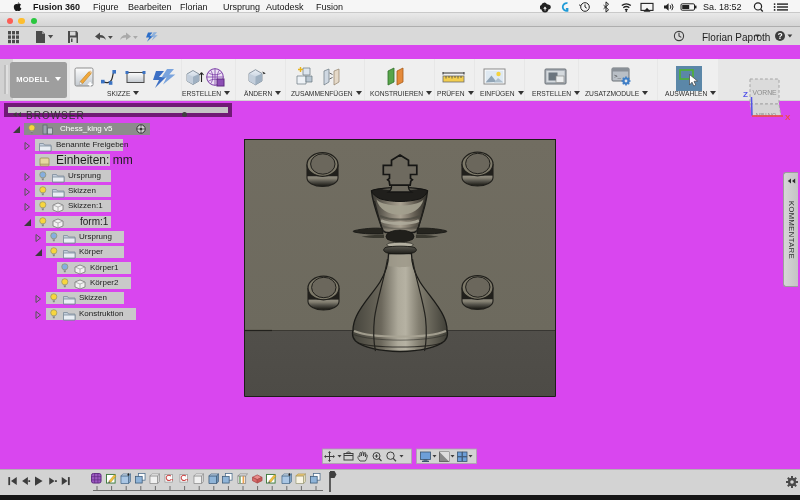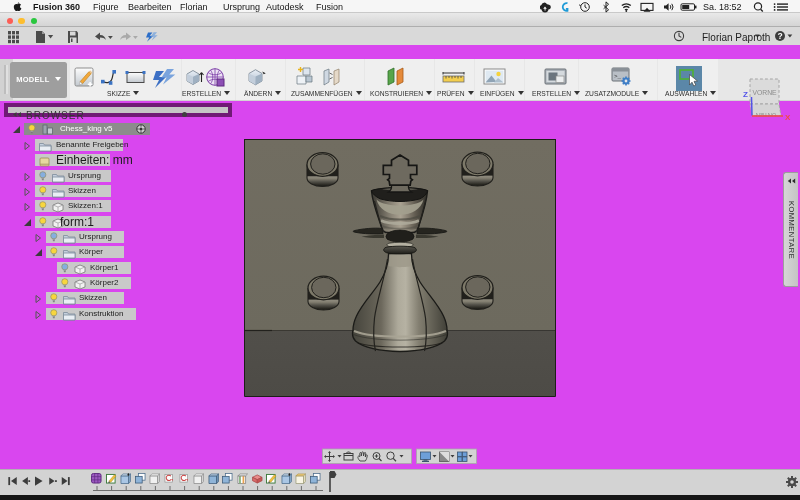--- a/index.html
+++ b/index.html
@@ -503,21 +503,21 @@
       <svg style="position:absolute;left:39px;top:217px" width="9" height="10">
         <circle cx="3.8" cy="3.8" r="3.1" fill="#f7d63e" stroke="#8a8a5a" stroke-width=".6"></circle>
         <rect x="2.6" y="6.6" width="2.4" height="1.6" fill="#9a9a9a"></rect>
         <rect x="2.9" y="8.2" width="1.8" height="1" fill="#777"></rect>
       </svg>
       <svg style="position:absolute;left:52px;top:217.5px" width="12" height="11">
         <path d="M1 3l5-2 5 2v5l-5 2-5-2z" fill="#f2f2f2" stroke="#777" stroke-width=".8"></path>
         <path d="M1 3l5 2v5" fill="none" stroke="#999" stroke-width=".7"></path>
         <path d="M11 3l-5 2" fill="none" stroke="#999" stroke-width=".7"></path>
       </svg>
-      <div style="position:absolute;left:60px;top:216px;font-size:12px;line-height:12px;color:#1c1c1c;white-space:nowrap">form:1</div>
+      <div style="position:absolute;left:80px;top:216px;font-size:10px;line-height:12px;color:#1c1c1c;white-space:nowrap">form:1</div>
       <div class="brow" style="left:46px;top:231px;width:78px;"></div>
       <svg style="position:absolute;left:35px;top:233.5px" width="7" height="9">
         <path d="M1 .5l4.5 3.5L1 7.5z" fill="none" stroke="#555" stroke-width="1"></path>
       </svg>
       <svg style="position:absolute;left:50px;top:232px" width="9" height="10">
         <circle cx="3.8" cy="3.8" r="3.1" fill="#86aede" stroke="#8a8a5a" stroke-width=".6"></circle>
         <rect x="2.6" y="6.6" width="2.4" height="1.6" fill="#9a9a9a"></rect>
         <rect x="2.9" y="8.2" width="1.8" height="1" fill="#777"></rect>
       </svg>
       <svg style="position:absolute;left:63px;top:232.5px" width="13" height="11">

